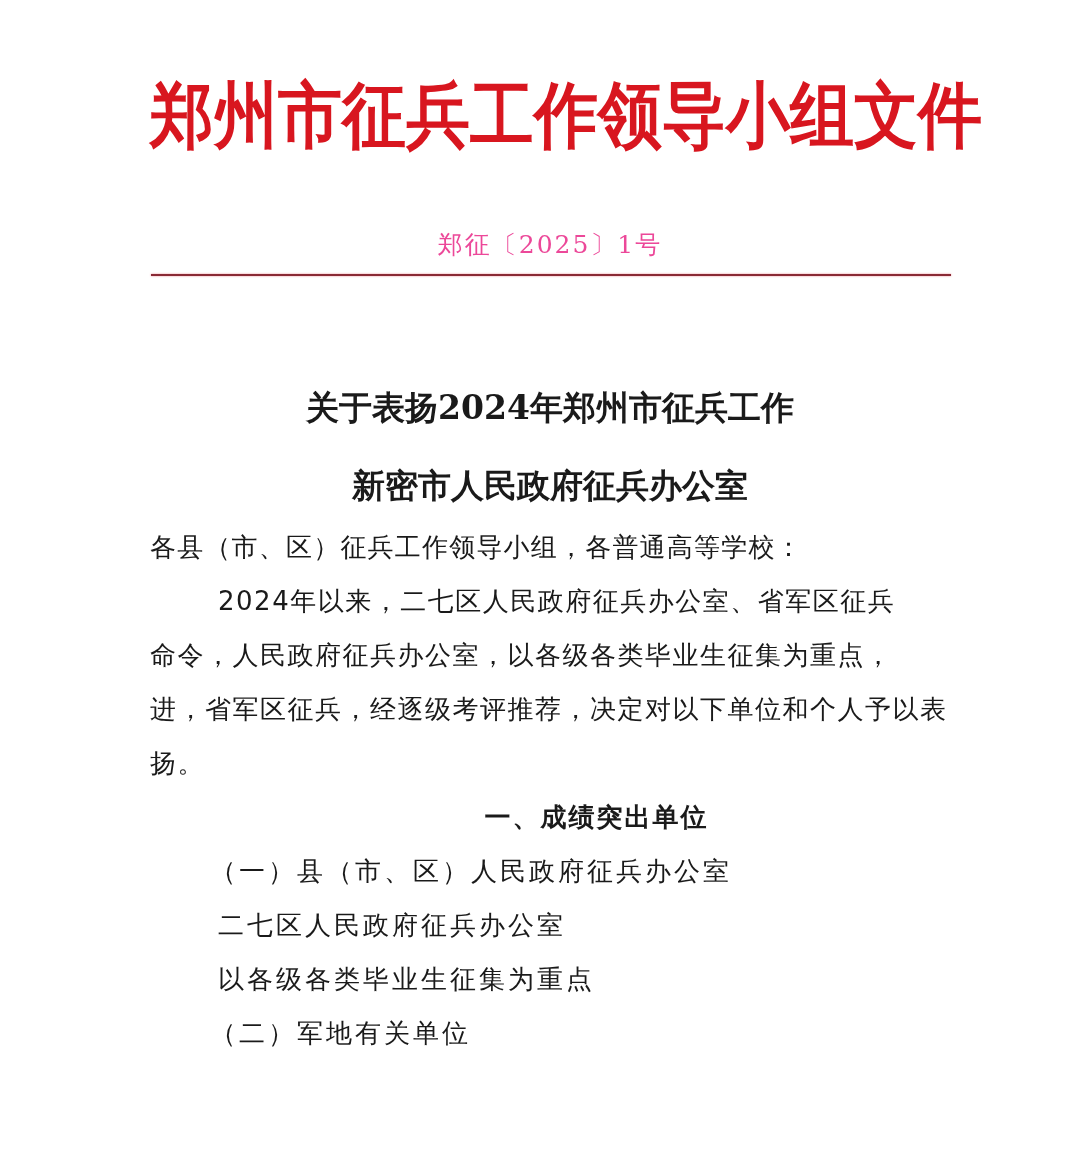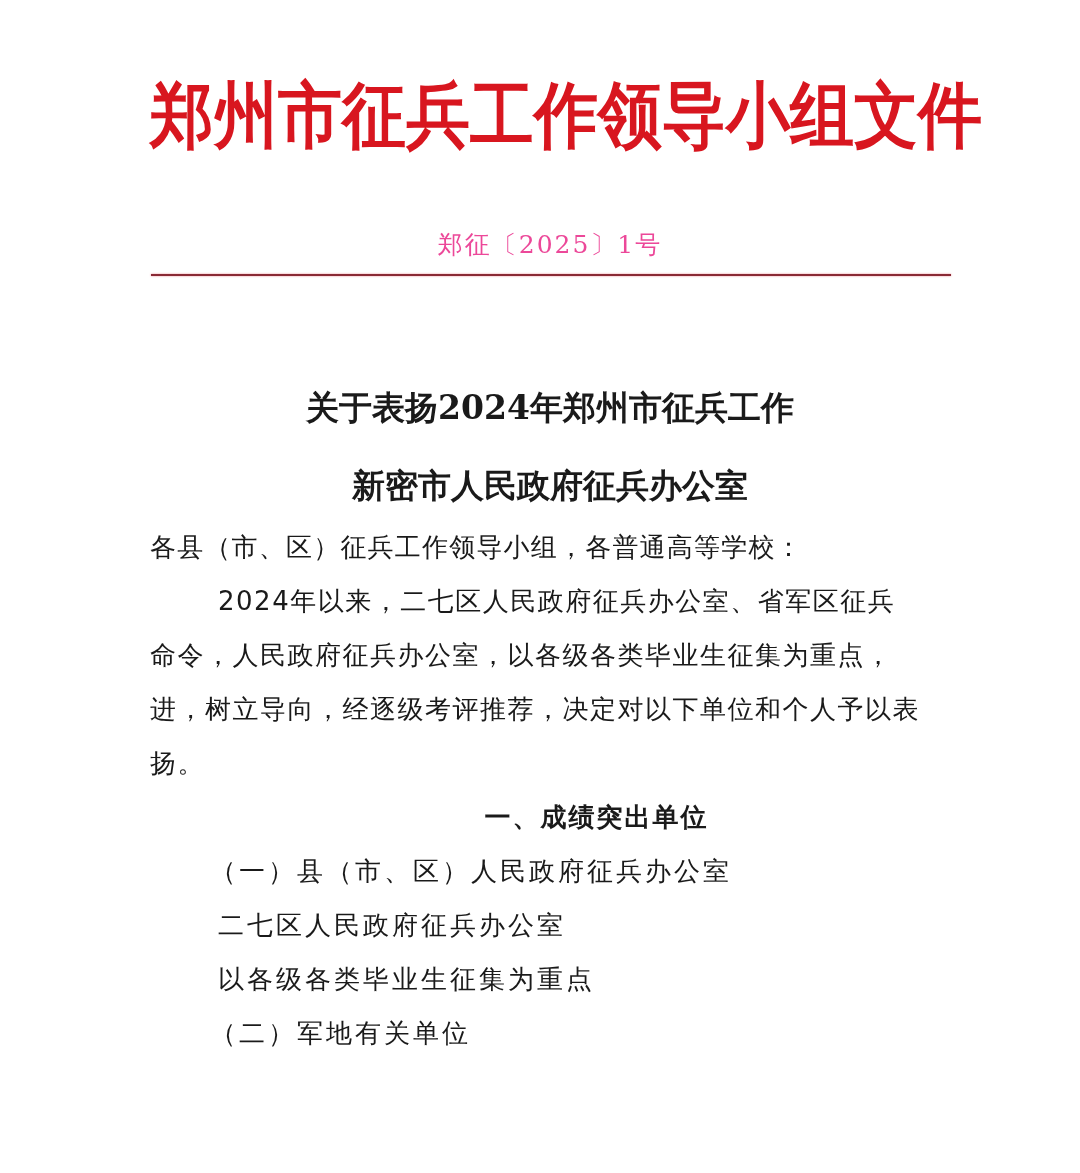--- a/index.html
+++ b/index.html
@@ -121,21 +121,21 @@
     <span class="line">关于表扬2024年郑州市征兵工作</span>
     <span class="line">新密市人民政府征兵办公室</span>
   </div>
 
   <div class="body-text">
     <p class="para salutation">各县（市、区）征兵工作领导小组，各普通高等学校：</p>
 
     <div class="para">
       <span class="body-line indent">2024年以来，二七区人民政府征兵办公室、省军区征兵</span>
       <span class="body-line">命令，人民政府征兵办公室，以各级各类毕业生征集为重点，</span>
-      <span class="body-line">进，树立导向，经逐级考评推荐，决定对以下单位和个人予以表</span>
+      <span class="body-line">进，省军区征兵，经逐级考评推荐，决定对以下单位和个人予以表</span>
       <span class="body-line">扬。</span>
     </div>
 
     <div class="para section-head">一、成绩突出单位</div>
 
     <div class="para subsection-head">（一）县（市、区）人民政府征兵办公室</div>
 
     <div class="para unit-line">二七区人民政府征兵办公室</div>
     <div class="para unit-line">以各级各类毕业生征集为重点</div>
 

